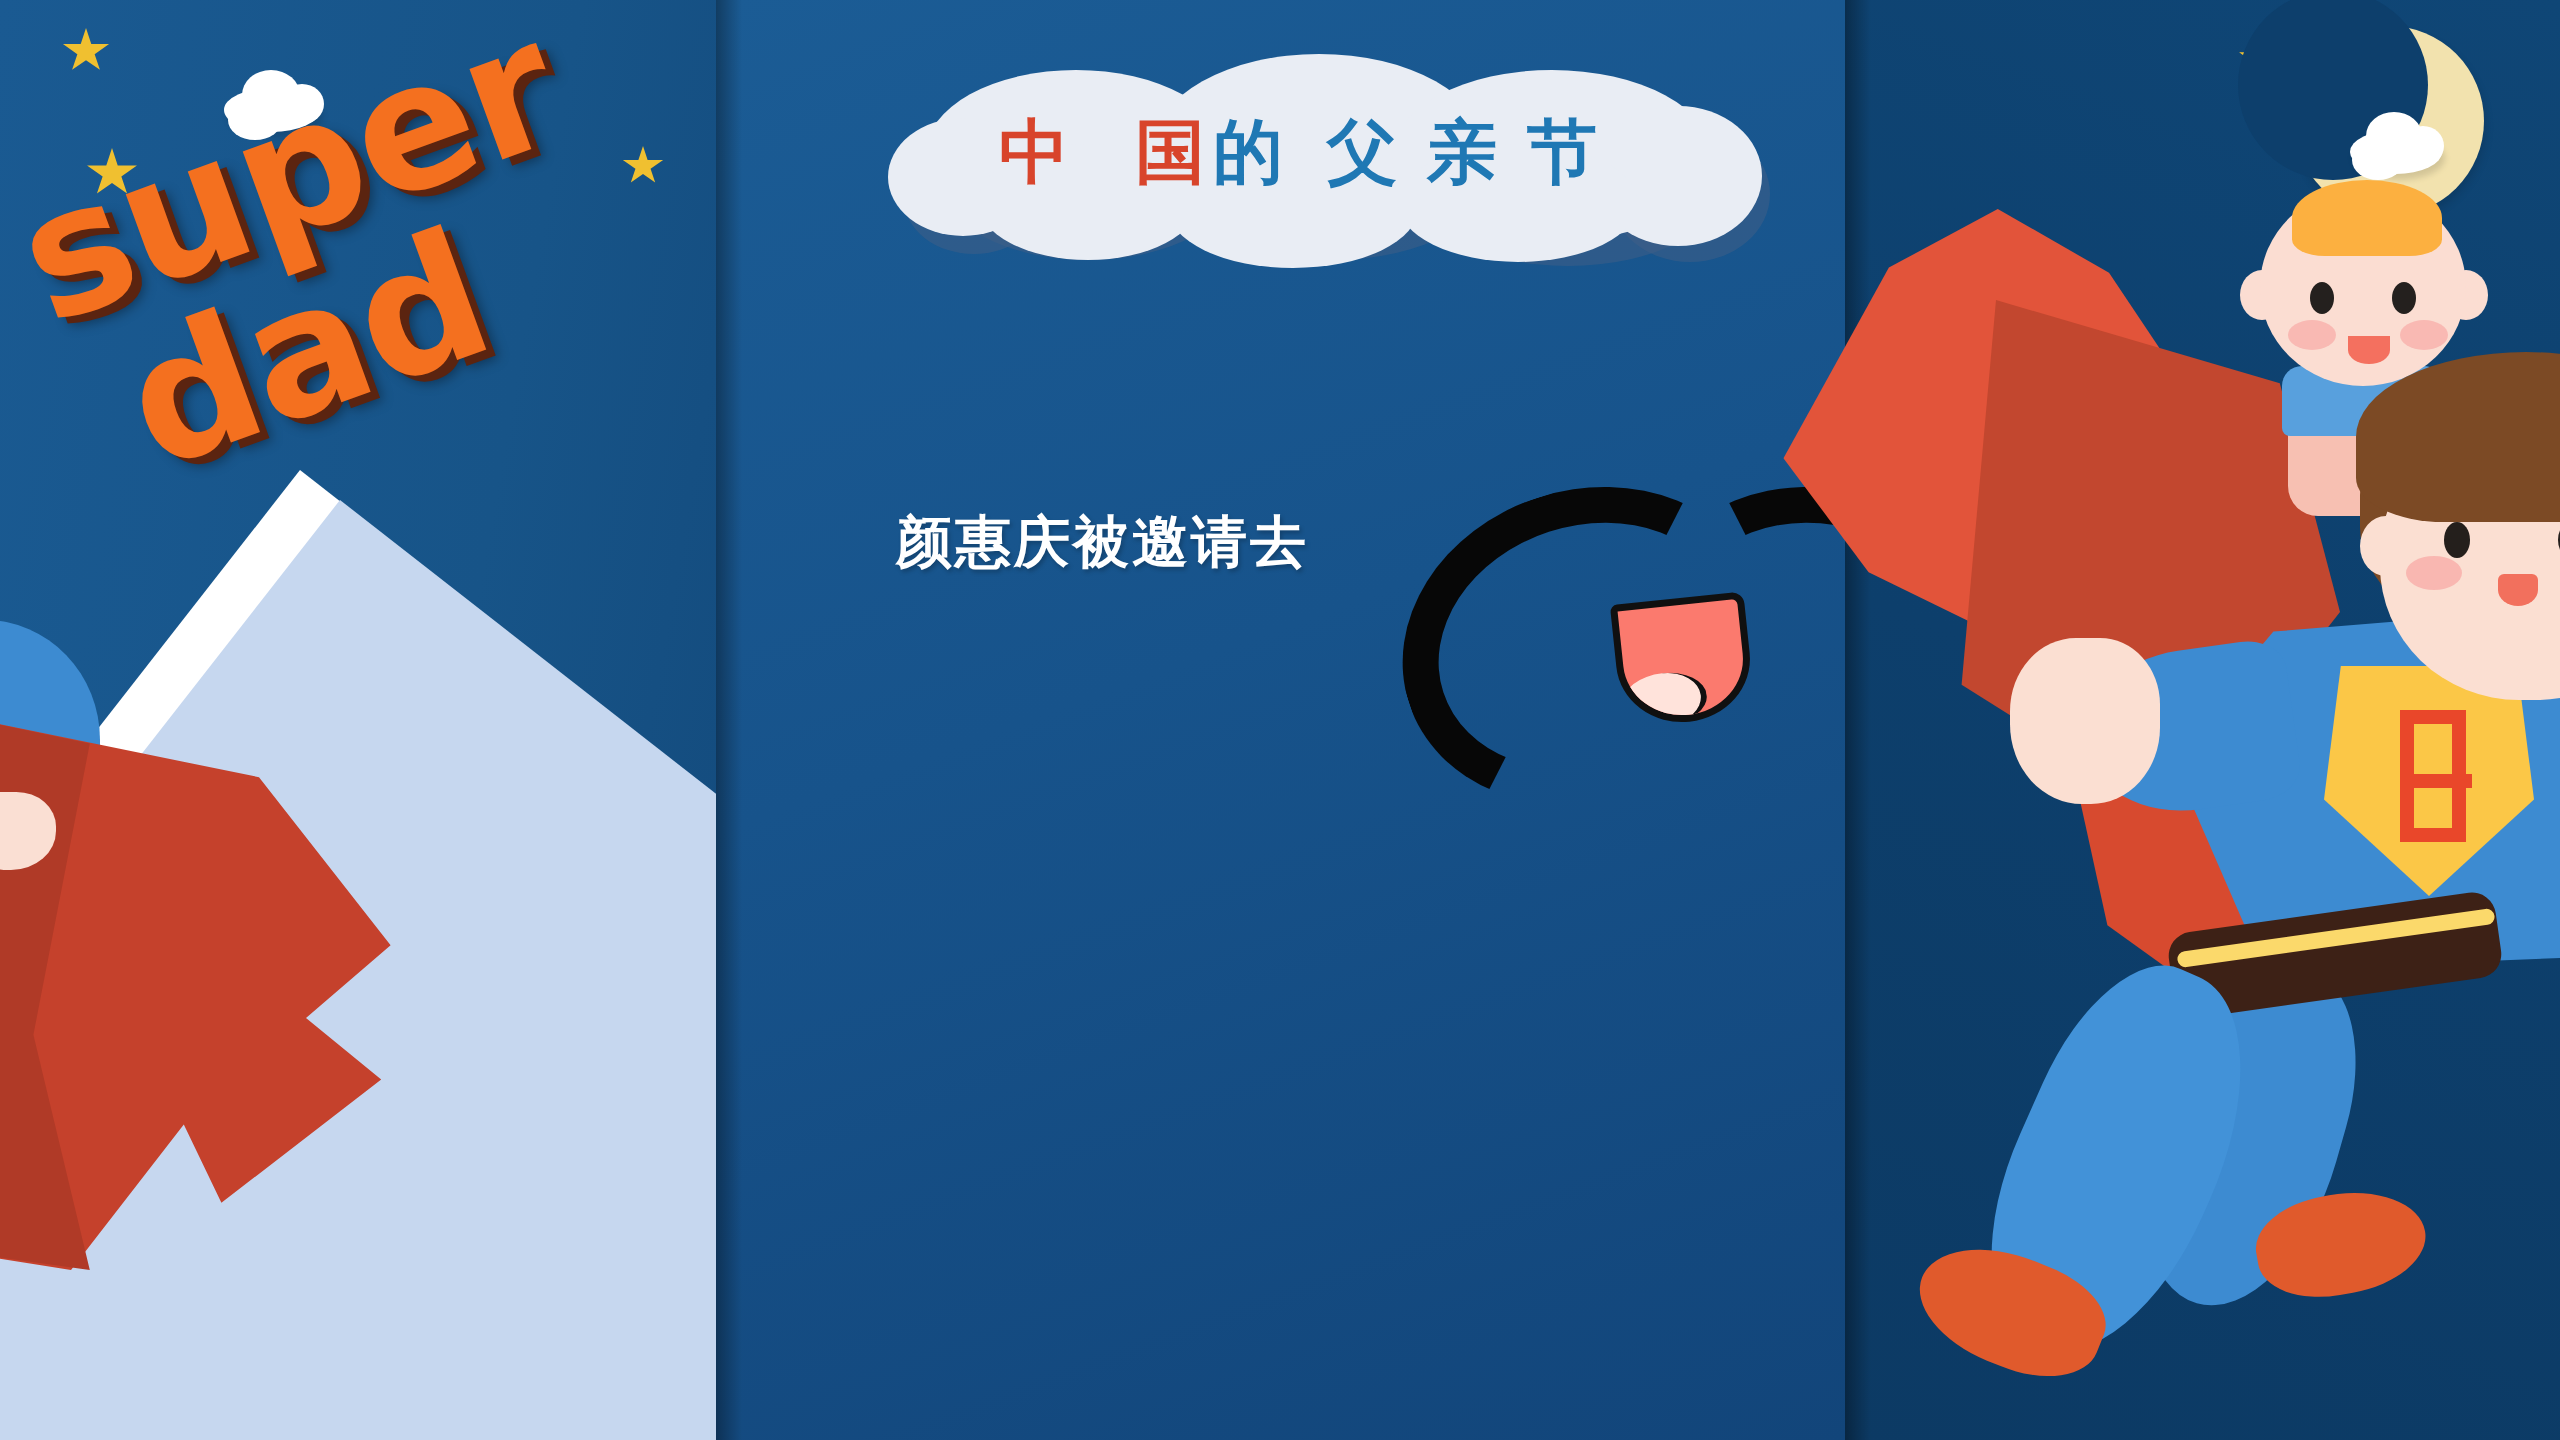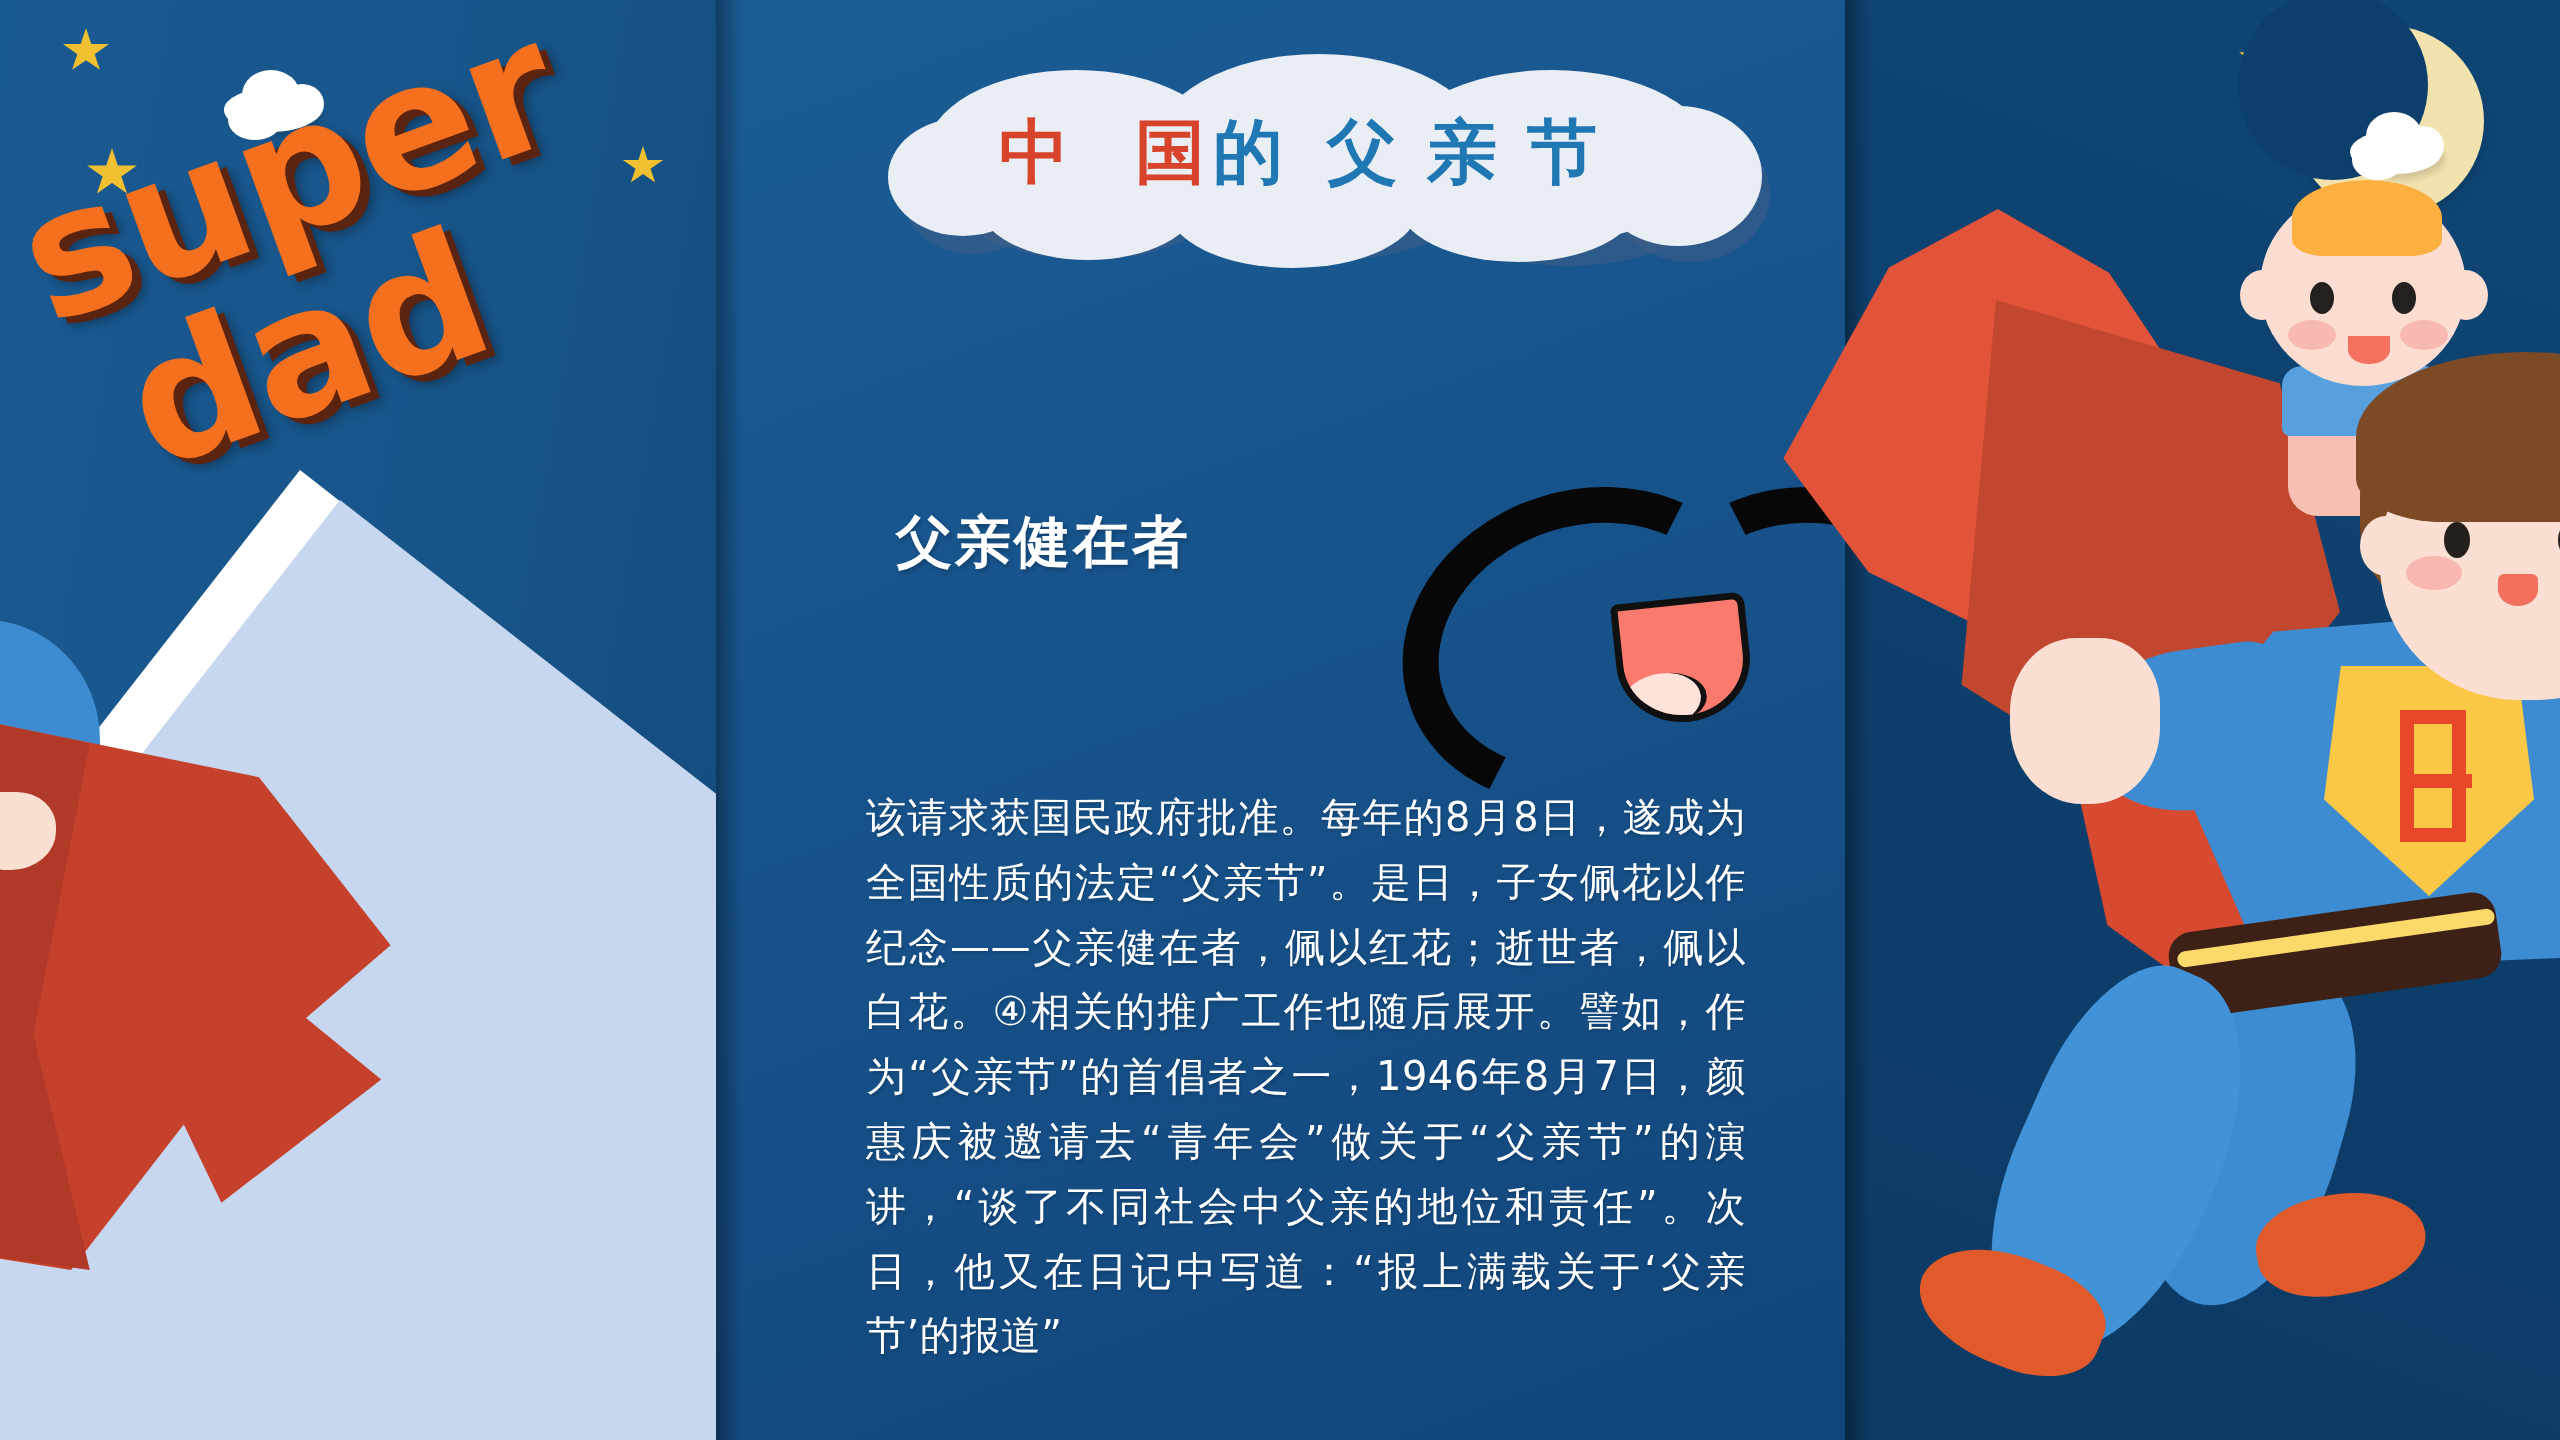--- a/index.html
+++ b/index.html
@@ -357,22 +357,21 @@
     <div id="banner-text">
       <span style="color:#d8442b">中</span>
       <span style="color:#d8442b;margin-left:36px;">国</span>
       <span style="color:#1f78b4;margin-left:-22px;">的</span>
       <span style="color:#1f78b4;margin-left:14px;">父</span>
       <span style="color:#1f78b4;">亲</span>
       <span style="color:#1f78b4;">节</span>
     </div>
   </div>
 
-  <div id="mid-heading">父亲健在者</div>
-  <div id="mid-body">该请求获国民政府批准。每年的8月8日，遂成为全国性质的法定“父亲节”。是日，子女佩花以作纪念——父亲健在者，佩以红花；逝世者，佩以白花。④相关的推广工作也随后展开。譬如，作为“父亲节”的首倡者之一，1946年8月7日，颜惠庆被邀请去“青年会”做关于“父亲节”的演讲，“谈了不同社会中父亲的地位和责任”。次日，他又在日记中写道：“报上满载关于‘父亲节’的报道”</div>
+  <div id="mid-heading">颜惠庆被邀请去</div>
 
   <div id="mustache">
     <div class="half lhalf"></div>
     <div class="half rhalf"></div>
     <div id="mouth"></div>
   </div>
 
   <div class="panel" id="panel-right"></div>
   <div class="panel-shadow-l" id="shadow-right"></div>
 

